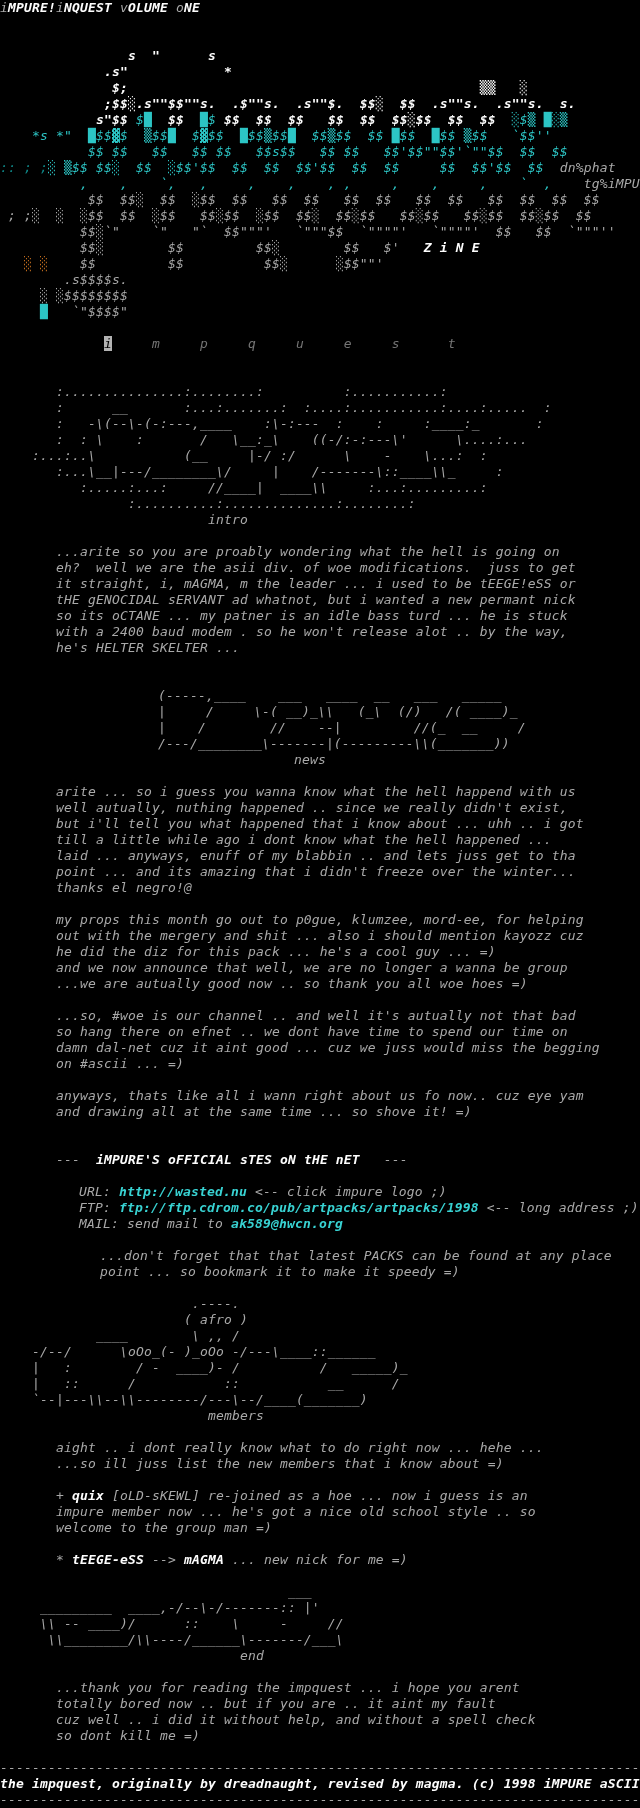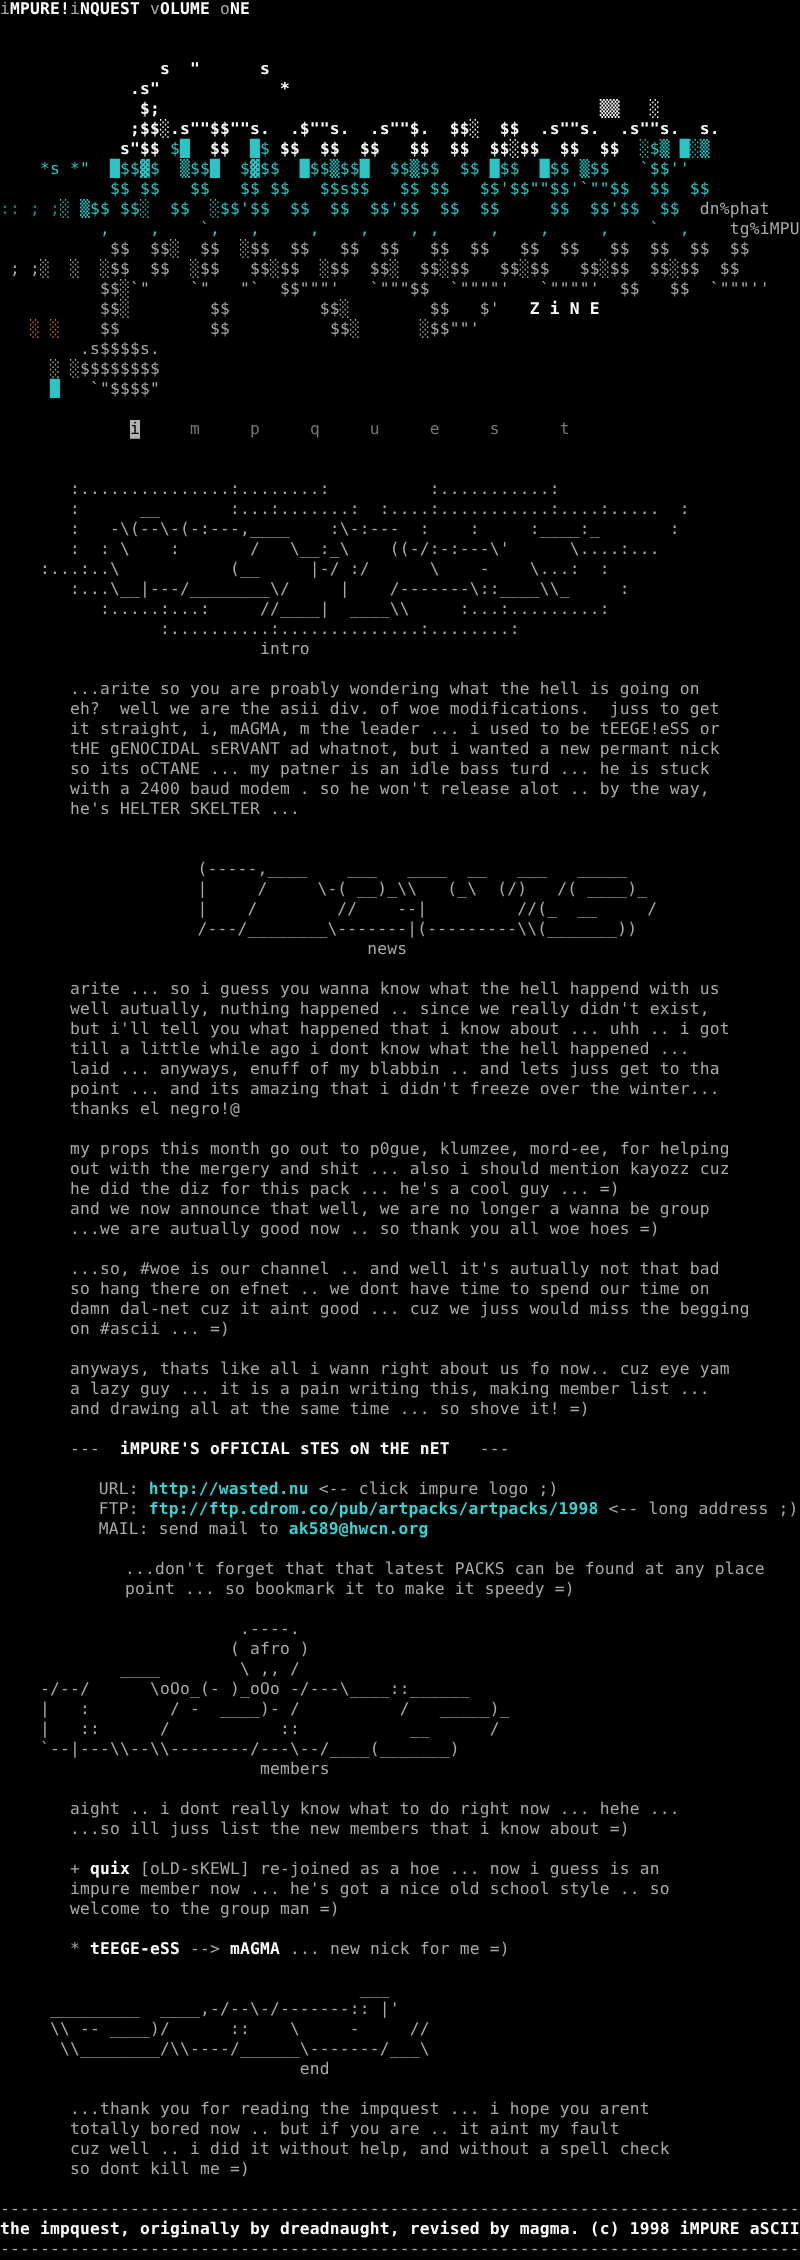--- a/index.html
+++ b/index.html
@@ -1,19 +1,19 @@
 <!DOCTYPE html>
 <html><head>
 <meta charset="utf-8">
 <style>
   html,body{margin:0;padding:0;background:#000;}
   #screen{
     position:relative;width:640px;height:1808px;background:#000;overflow:hidden;
     font-family:"DejaVu Sans Mono","Liberation Mono",monospace;
-    font-size:13px;line-height:16px;letter-spacing:0.17px;color:#a9a9a9;
+    font-size:13px;line-height:16px;letter-spacing:0.17px;color:#a9a9a9;font-style:italic;
   }
   .sec{position:absolute;left:0;}
   .ln{height:16px;white-space:pre;}
   .g{color:#a9a9a9;}
   .w{color:#fdfdfd;font-weight:bold;}
   .c{color:#2cc5c5;}
   .dc{color:#0f8a8a;}
   .o{color:#c8711f;}
   .dg{color:#757575;}
   .inv{background:#b3b3b3;color:#000;}
@@ -92,21 +92,20 @@
       <div class="ln"><span class="g">       ...we are autually good now .. so thank you all woe hoes =)</span></div>
     </div>
     <div class="sec" style="top: 1008px;">
       <div class="ln"><span class="g">       ...so, #woe is our channel .. and well it's autually not that bad</span></div>
       <div class="ln"><span class="g">       so hang there on efnet .. we dont have time to spend our time on</span></div>
       <div class="ln"><span class="g">       damn dal-net cuz it aint good ... cuz we juss would miss the begging</span></div>
       <div class="ln"><span class="g">       on #ascii ... =)</span></div>
     </div>
     <div class="sec" style="top: 1088px;">
       <div class="ln"><span class="g">       anyways, thats like all i wann right about us fo now.. cuz eye yam</span></div>
-      <div class="ln"><span class="g">       a lazy guy ... it is a pain writing this, making member list ...</span></div>
       <div class="ln"><span class="g">       and drawing all at the same time ... so shove it! =)</span></div>
     </div>
     <div class="sec" style="top: 1152px;">
       <div class="ln"><span class="g">       ---  </span><span class="w">iMPURE'S oFFICIAL sTES oN tHE nET</span><span class="g">   ---</span></div>
     </div>
     <div class="sec" style="top: 1184px; padding-left: 23px;">
       <div class="ln"><span class="g">       URL: </span><span class="lk">http://wasted.nu</span><span class="g"> &lt;-- click impure logo ;)</span></div>
       <div class="ln"><span class="g">       FTP: </span><span class="lk">ftp://ftp.cdrom.co/pub/artpacks/artpacks/1998</span><span class="g"> &lt;-- long address ;)</span></div>
       <div class="ln"><span class="g">       MAIL: send mail to </span><span class="lk">ak589@hwcn.org</span></div>
     </div>

